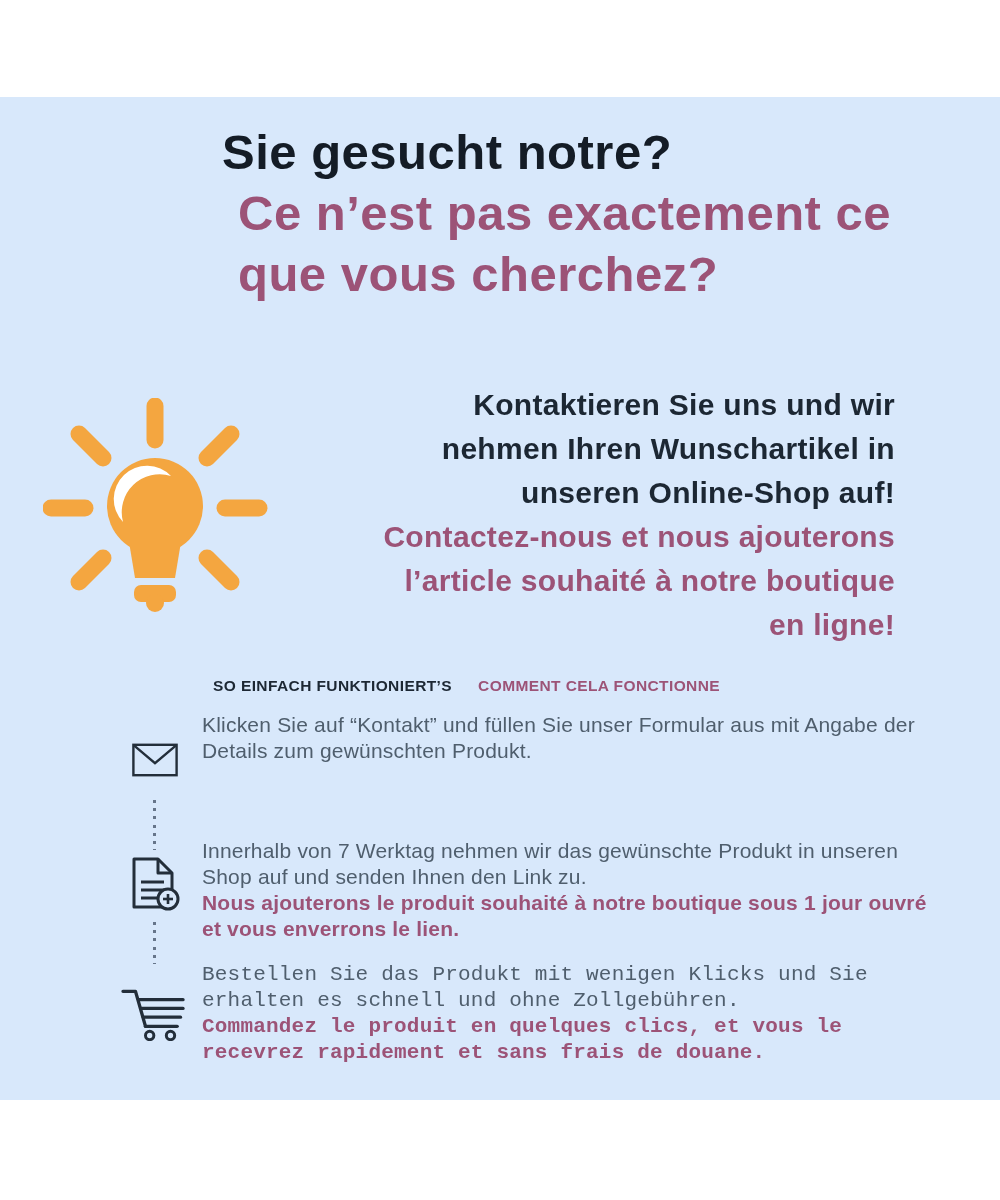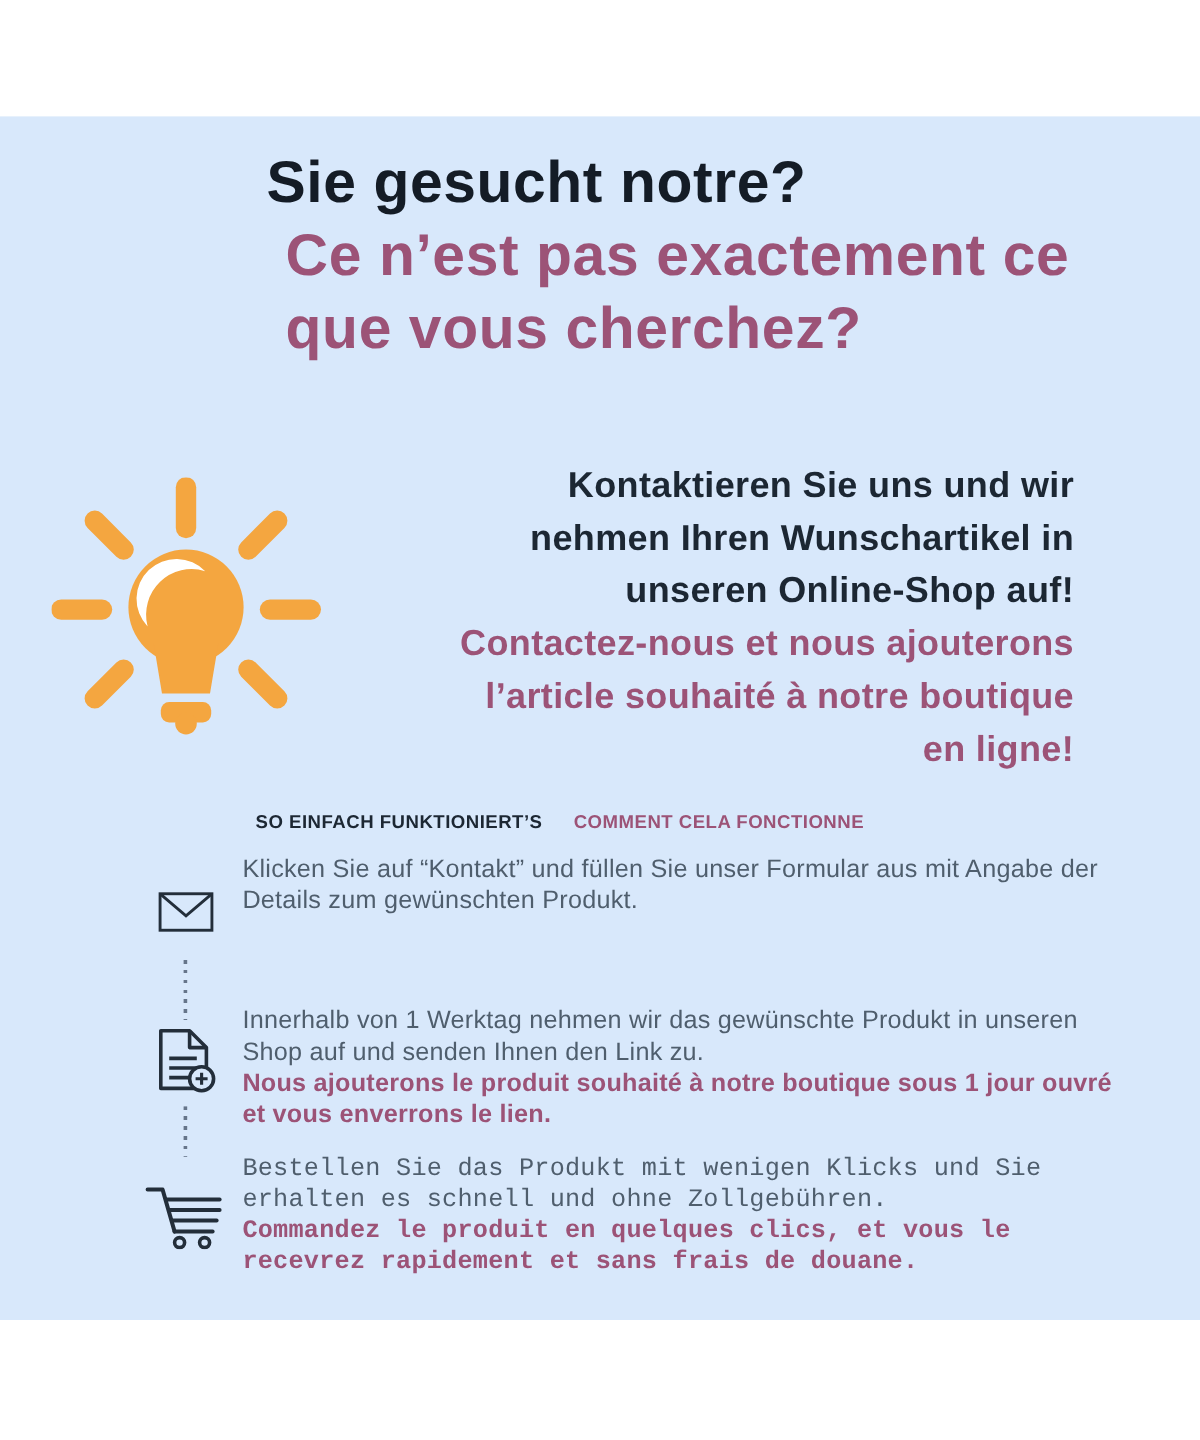--- a/index.html
+++ b/index.html
@@ -156,21 +156,21 @@
     <path d="M36 4 V18 H50" fill="none" stroke="#232e3a" stroke-width="3" stroke-linejoin="round"></path>
     <line x1="19" y1="27" x2="42" y2="27" stroke="#232e3a" stroke-width="3"></line>
     <line x1="19" y1="35" x2="42" y2="35" stroke="#232e3a" stroke-width="3"></line>
     <line x1="19" y1="43" x2="38" y2="43" stroke="#232e3a" stroke-width="3"></line>
     <circle cx="46" cy="44" r="10" fill="#d8e8fb" stroke="#232e3a" stroke-width="3"></circle>
     <line x1="41" y1="44" x2="51" y2="44" stroke="#232e3a" stroke-width="2.6"></line>
     <line x1="46" y1="39" x2="46" y2="49" stroke="#232e3a" stroke-width="2.6"></line>
   </svg>
 </div>
 <div class="step-text" style="top:838px;">
-  <div class="s-de">Innerhalb von 1 Werktag nehmen wir das gewünschte Produkt in unseren Shop auf und senden Ihnen den Link zu.</div>
+  <div class="s-de">Innerhalb von 7 Werktag nehmen wir das gewünschte Produkt in unseren Shop auf und senden Ihnen den Link zu.</div>
   <div class="s-fr">Nous ajouterons le produit souhaité à notre boutique sous 1 jour ouvré et vous enverrons le lien.</div>
 </div>
 
 <div class="dotted" style="top:922px; height:42px;"></div>
 
 <div class="step-icon" style="left:118px; top:985px;">
   <svg width="70" height="56" viewBox="0 0 84 66">
     <g fill="none" stroke="#232e3a" stroke-width="4" stroke-linecap="round" stroke-linejoin="round">
       <polyline points="6,7 21,7 33,49"></polyline>
       <line x1="25" y1="17" x2="78" y2="17"></line>

